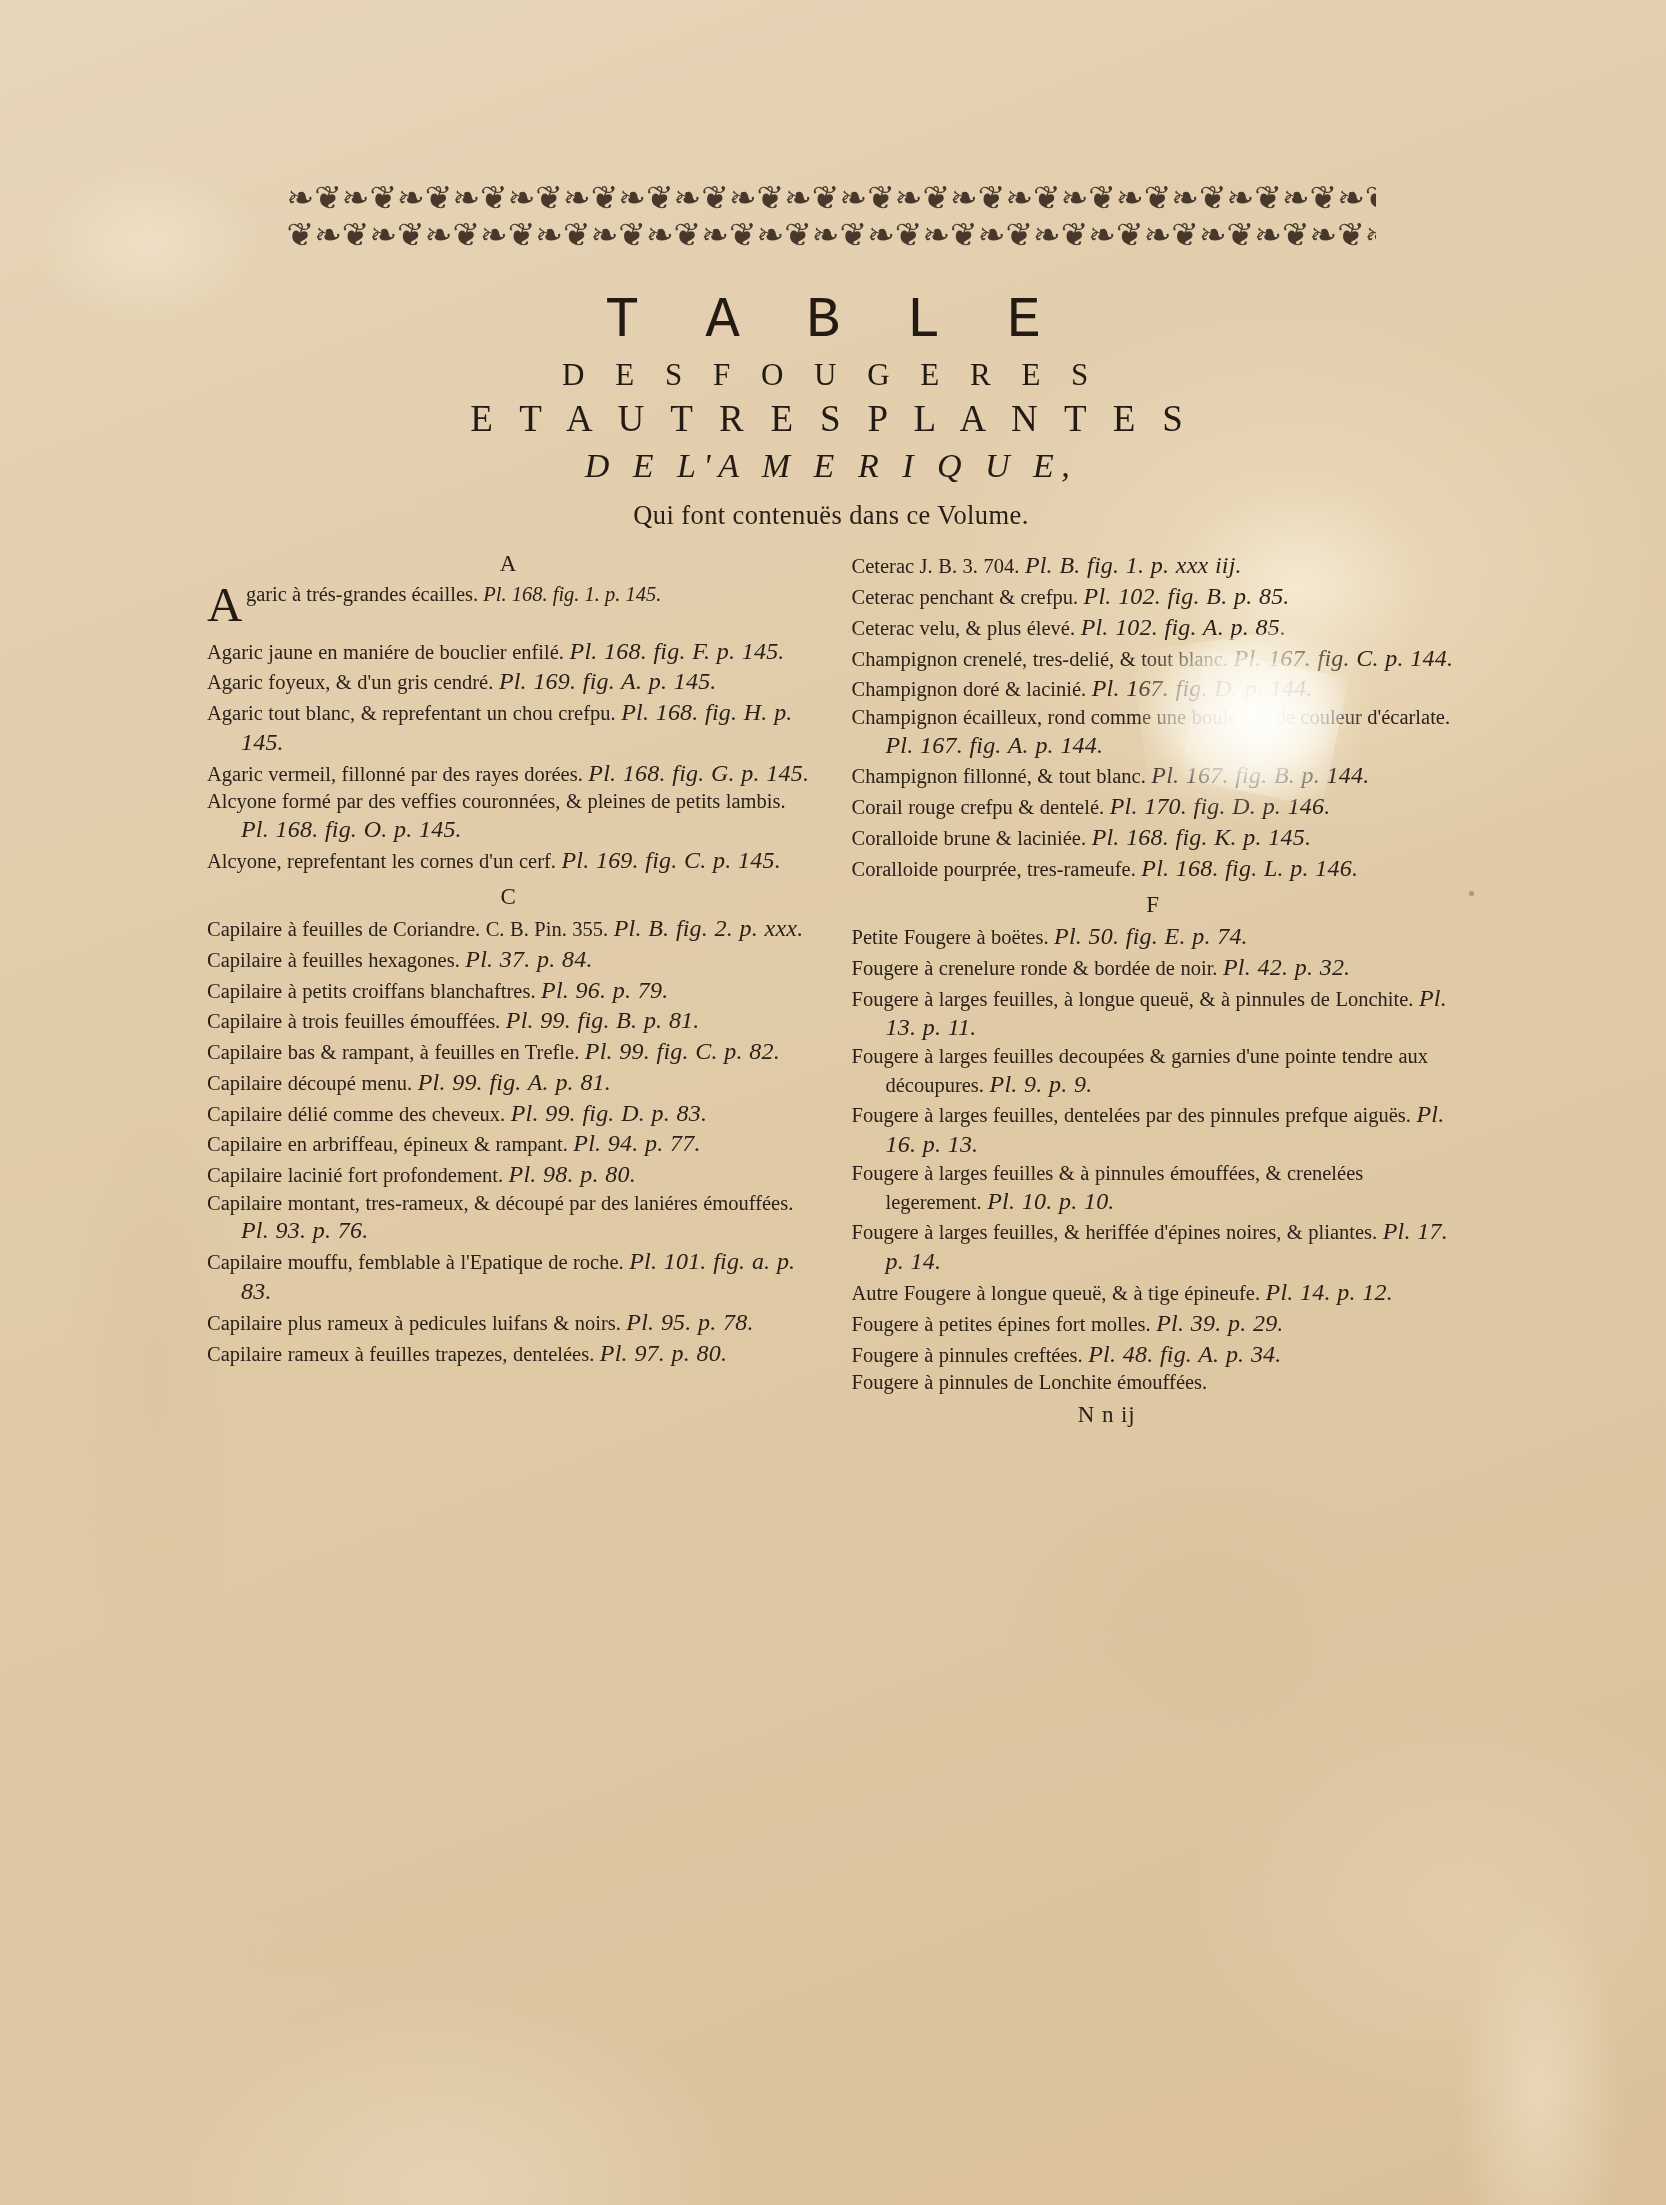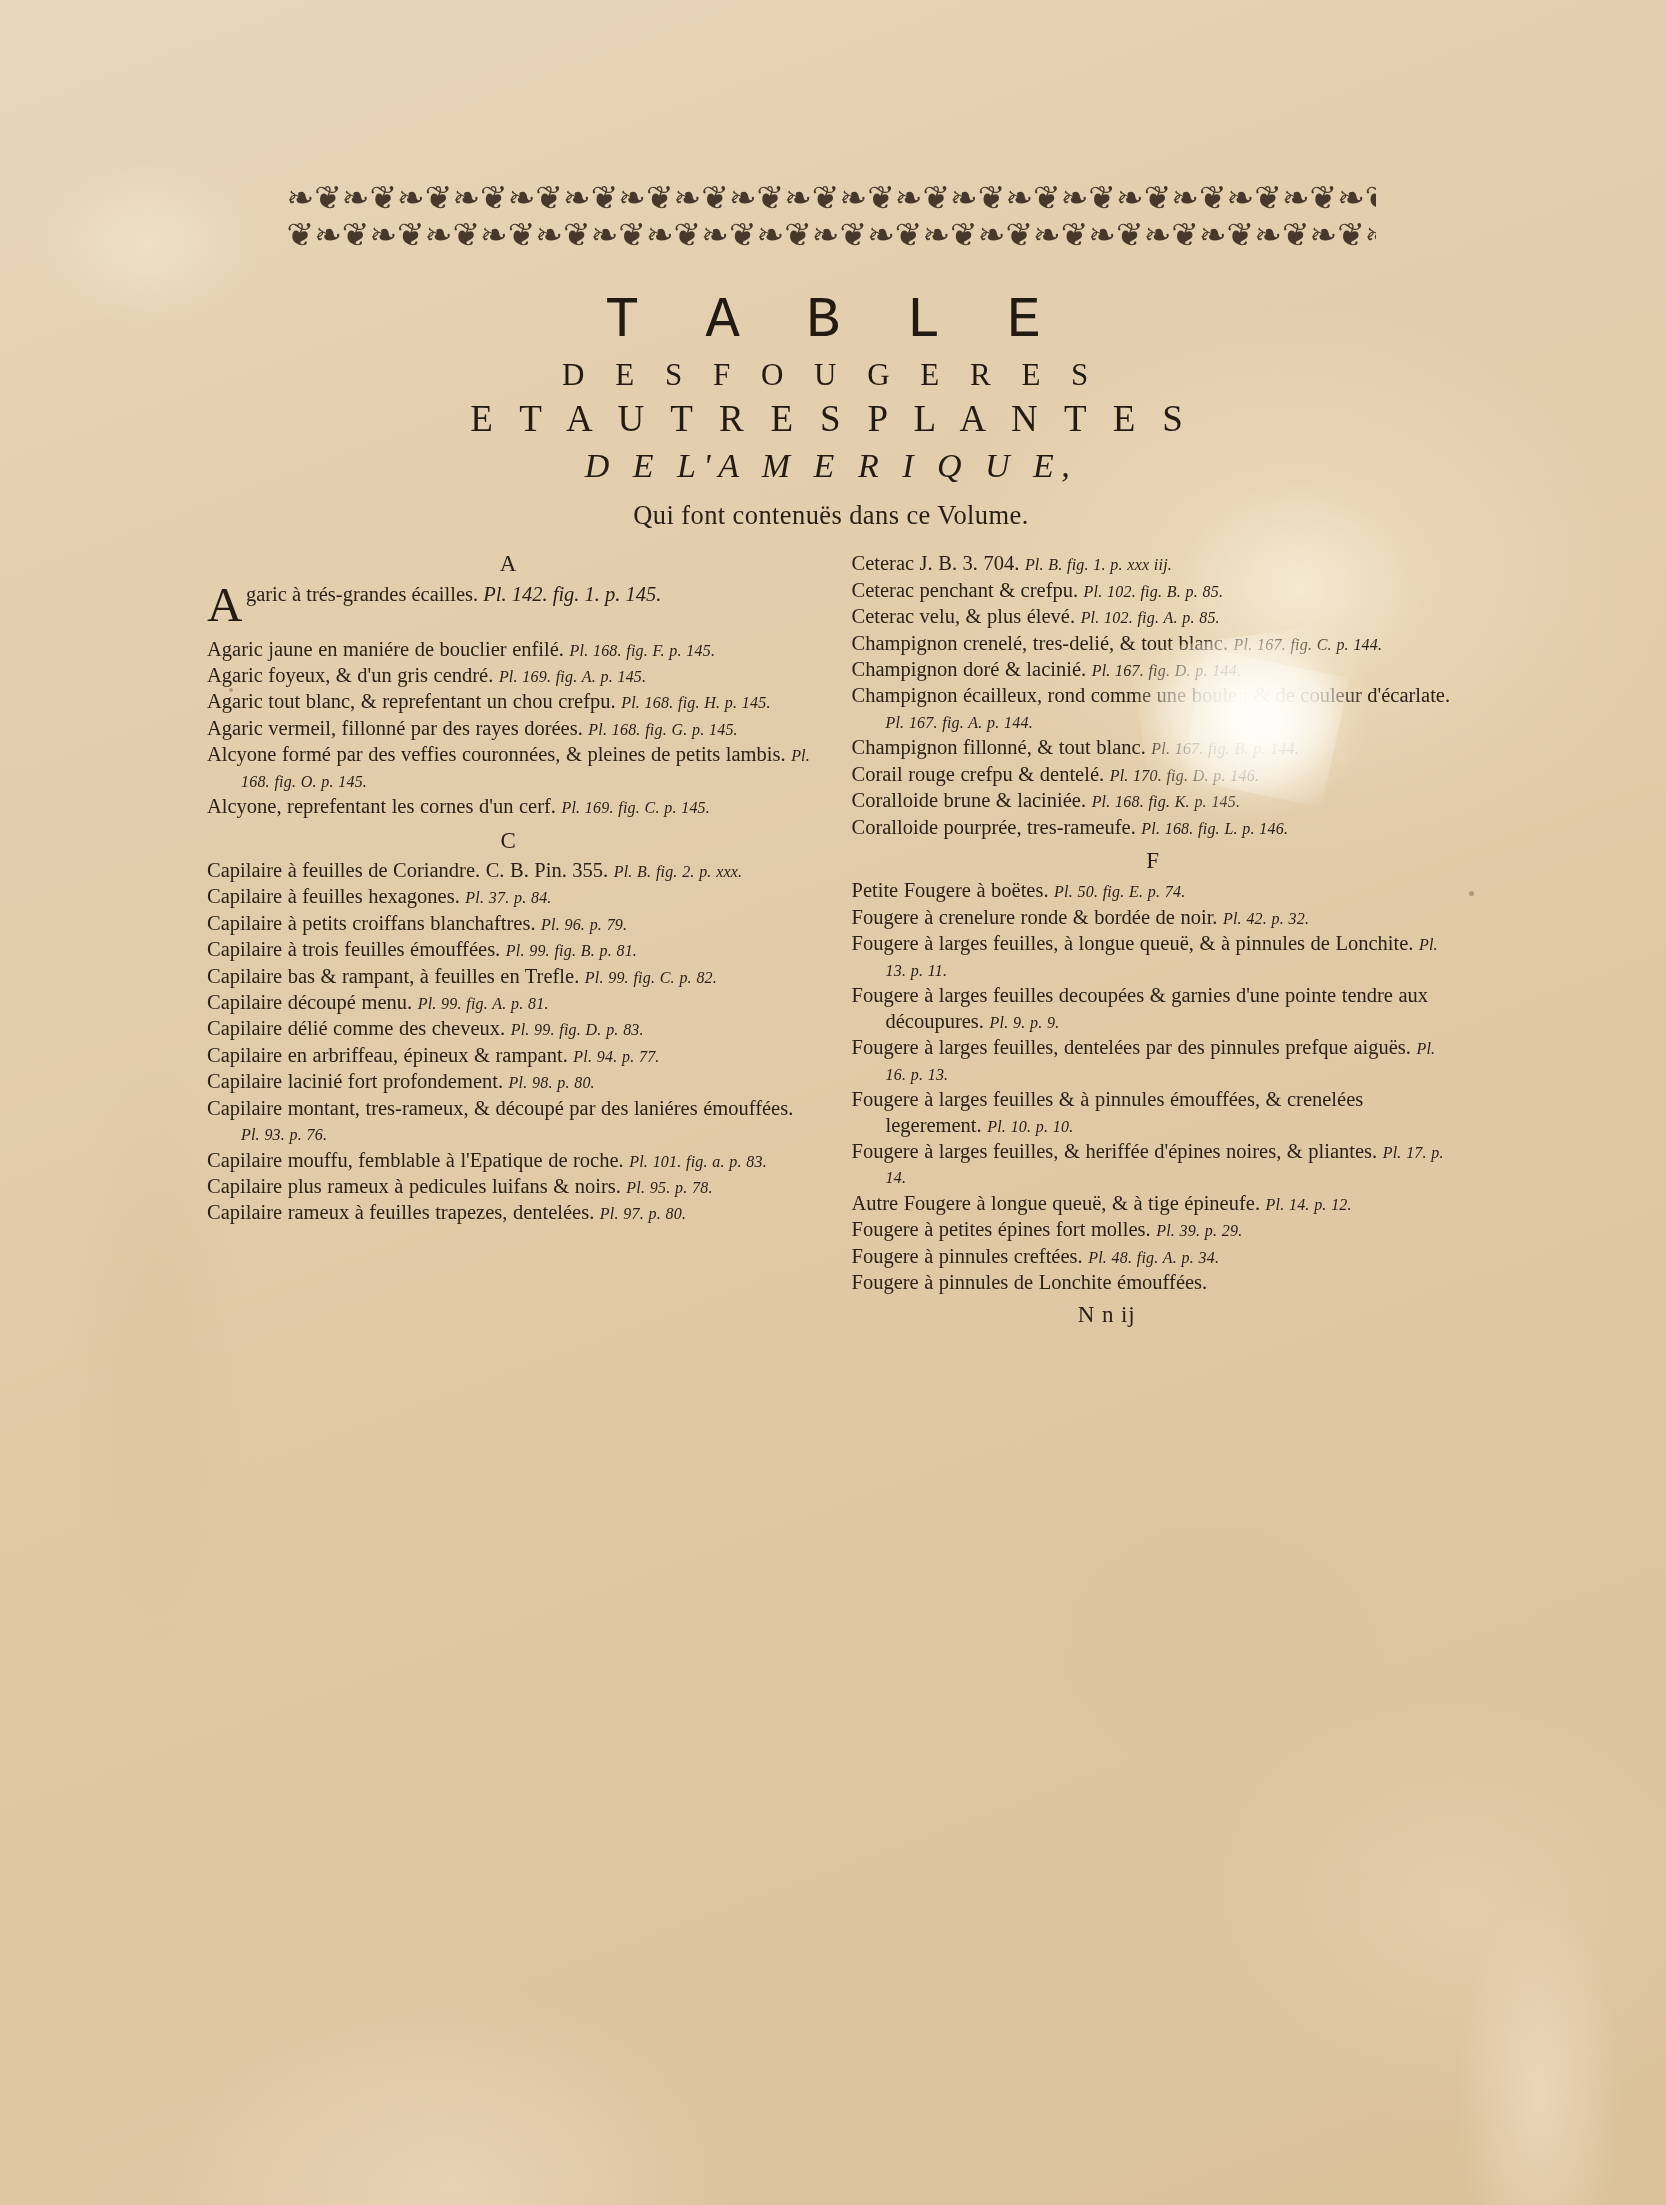--- a/index.html
+++ b/index.html
@@ -144,21 +144,21 @@
     line-height: 1.245;
     margin-bottom: 0.9px;
     text-indent: 0;
     padding-left: 34px;
     text-indent: -34px;
     color: #2b2119;
     word-spacing: 0.4px;
   }
   .entry i, .ital {
     font-style: italic;
-    font-size: 16px;
+    font-size: 24px;
     letter-spacing: 0.2px;
   }
   .entry .lead-ital {
     font-size: 20.5px;
   }
 
   
   .dropcap-entry {
     position: relative;
     font-size: 20.5px;
@@ -220,21 +220,21 @@
       <div class="subtitle">Qui font contenuës dans ce Volume.</div>
     </div>
 
     <div class="columns">
 
       <div class="col">
 
         <div class="section-letter first">A</div>
 
         <div class="dropcap-entry">
-          <span class="dropcap">A</span><span>garic à trés-grandes écailles. </span><i>Pl. 142. fig. 1. p. 145.</i>
+          <span class="dropcap">A</span><span>garic à trés-grandes écailles. </span><i>Pl. 168. fig. 1. p. 145.</i>
         </div>
 
         <div class="entry"><span>Agaric jaune en maniére de bouclier enfilé. </span><i>Pl. 168. fig. F. p. 145.</i></div>
         <div class="entry"><span>Agaric foyeux, &amp; d'un gris cendré. </span><i>Pl. 169. fig. A. p. 145.</i></div>
         <div class="entry"><span>Agaric tout blanc, &amp; reprefentant un chou crefpu. </span><i>Pl. 168. fig. H. p. 145.</i></div>
         <div class="entry"><span>Agaric vermeil, fillonné par des rayes dorées. </span><i>Pl. 168. fig. G. p. 145.</i></div>
         <div class="entry"><span>Alcyone formé par des veffies couronnées, &amp; pleines de petits lambis. </span><i>Pl. 168. fig. O. p. 145.</i></div>
         <div class="entry"><span>Alcyone, reprefentant les cornes d'un cerf. </span><i>Pl. 169. fig. C. p. 145.</i></div>
 
         <div class="section-letter">C</div>

